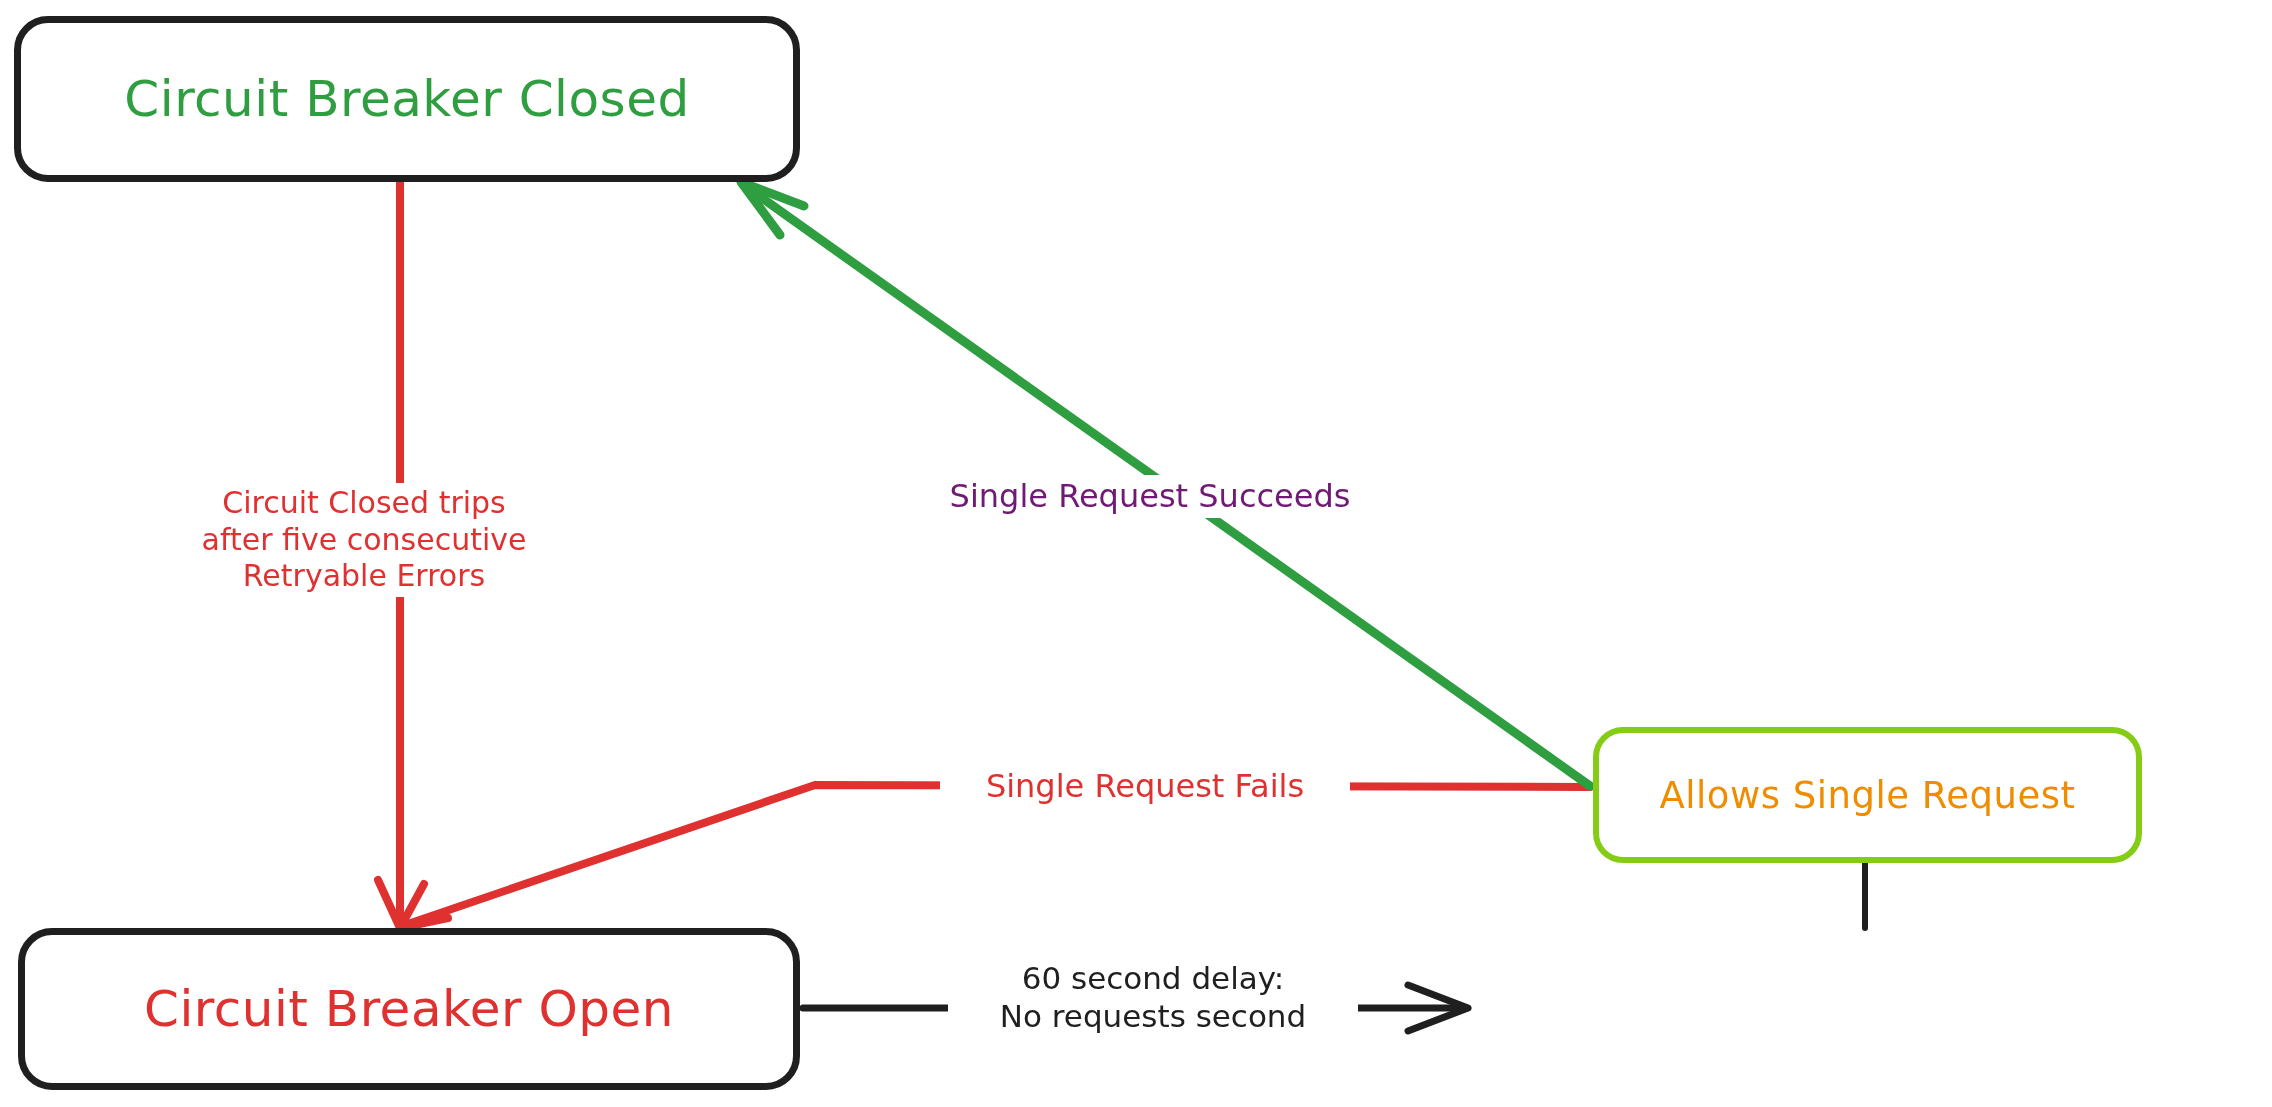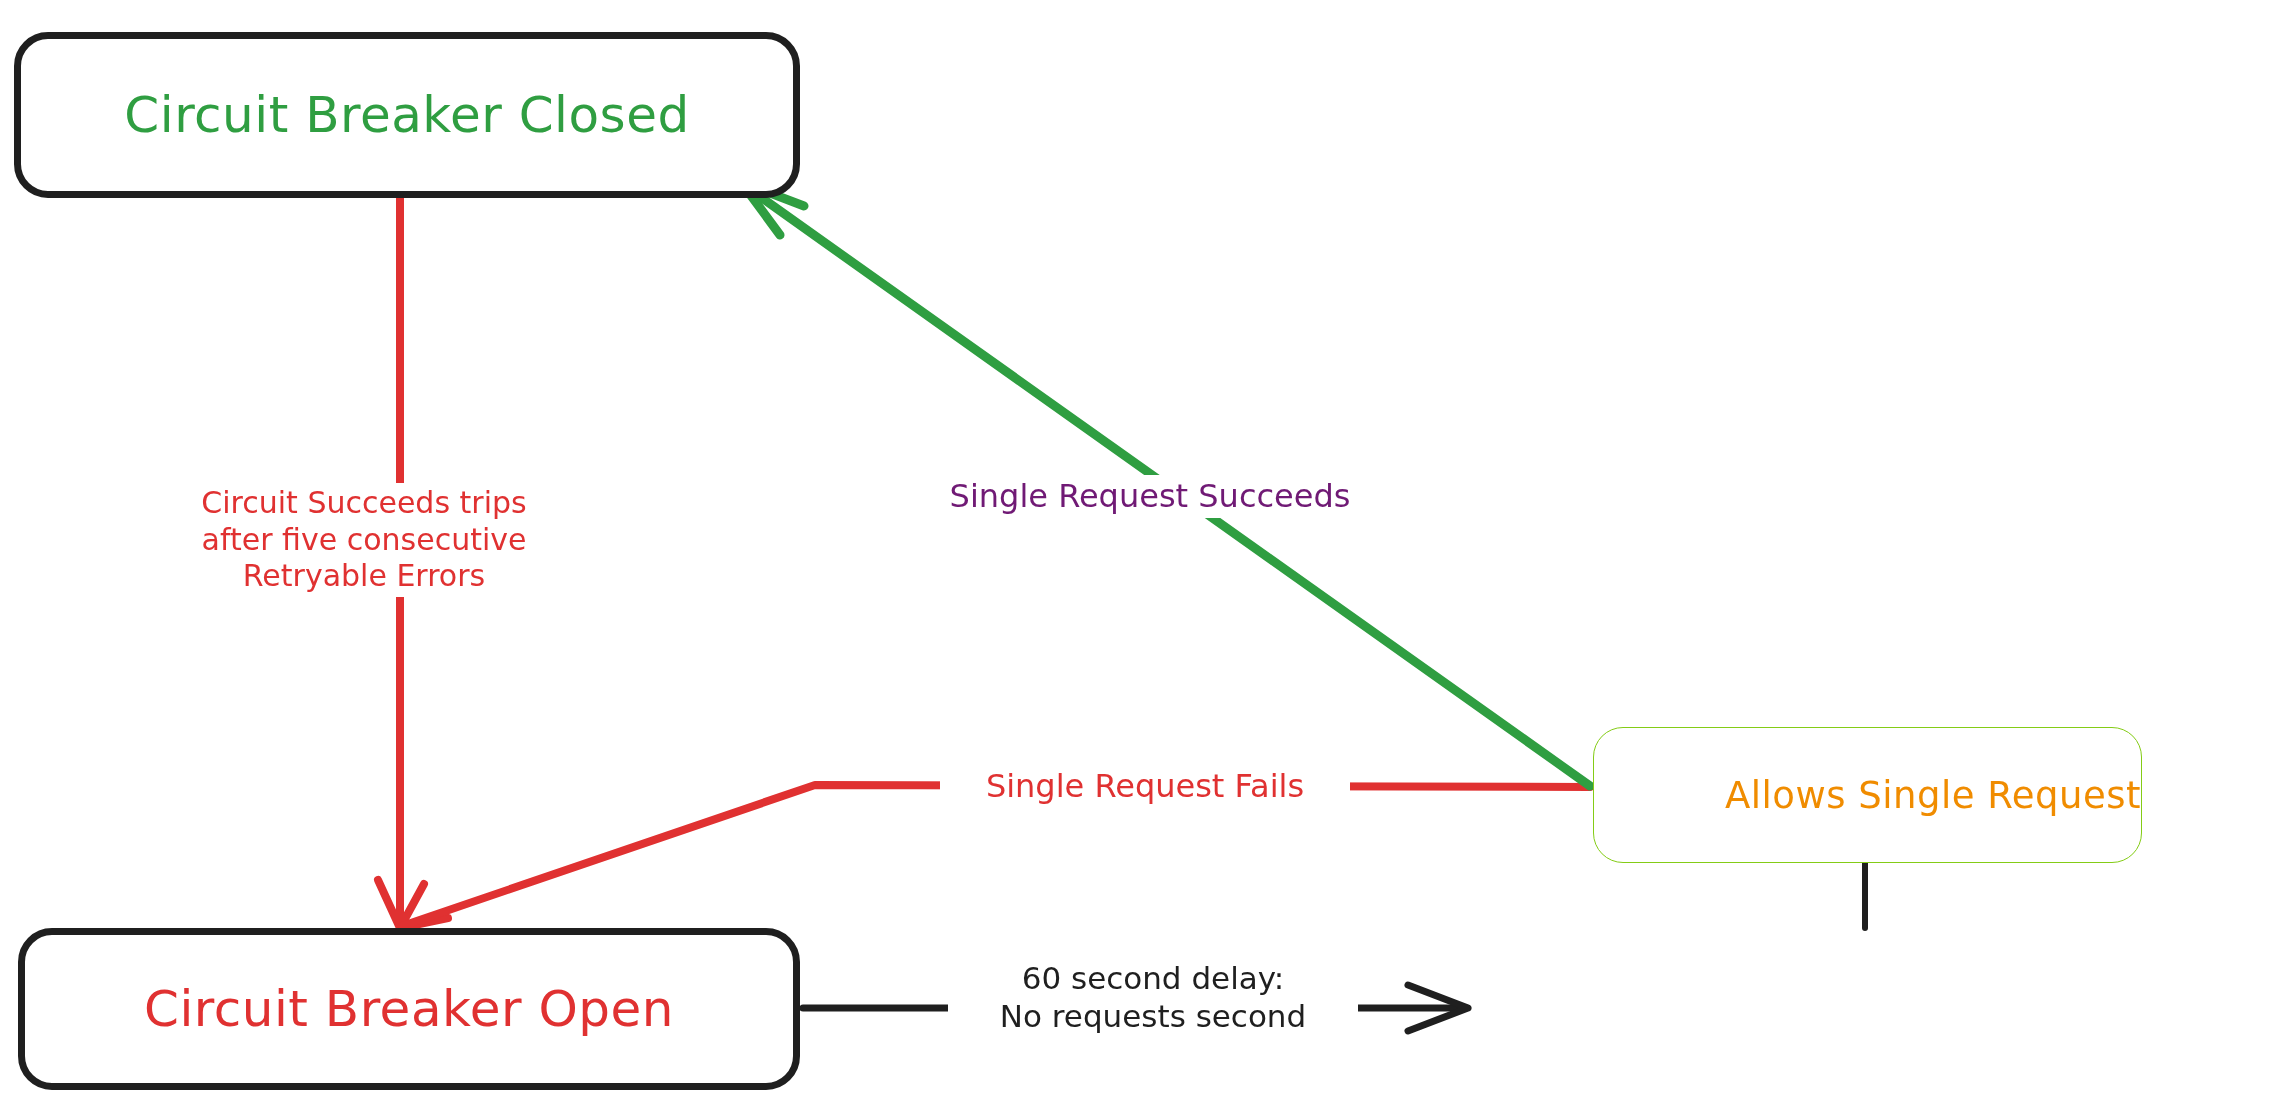--- a/index.html
+++ b/index.html
@@ -32,35 +32,34 @@
     display: flex;
     align-items: center;
     justify-content: center;
     text-align: center;
   }
   .node-black {
     border: 7px solid #1f1f1f;
     border-radius: 34px;
   }
   .node-orange {
-    border: 1px solid #84cc16;
+    border: 6px solid #84cc16;
     border-radius: 30px;
-    justify-content: flex-end;
   }
   .node-label {
     font-family: "DejaVu Sans", sans-serif;
     font-weight: 400;
     letter-spacing: 0.5px;
     white-space: nowrap;
   }
   .label-green  { color: #2f9e41; }
   .label-red    { color: #e03131; }
   .label-orange { color: #f08c00; }
 
-  #node-closed    { left: 14px;   top: 16px;   width: 786px;  height: 166px; margin-top: 16px; }
+  #node-closed    { left: 14px;   top: 16px;   width: 786px;  height: 166px; }
   #node-open      { left: 18px;   top: 928px;  width: 782px;  height: 162px; }
   #node-halfopen  { left: 1468px; top: 928px;  width: 792px;  height: 162px; }
   #node-allows    { left: 1593px; top: 727px;  width: 549px;  height: 136px; }
 
   #node-closed   .node-label { font-size: 50px; }
   #node-open     .node-label { font-size: 50px; }
   #node-halfopen .node-label { font-size: 50px; }
   #node-allows   .node-label { font-size: 37px; }
 
   .edge-label {
@@ -136,21 +135,21 @@
   <div class="node node-black" id="node-open">
     <span class="node-label label-red">Circuit Breaker Open</span>
   </div>
 
 
   <div class="node node-orange" id="node-allows">
     <span class="node-label label-orange">Allows Single Request</span>
   </div>
 
   <div class="edge-label edge-label-red" id="edge-label-trip">
-    <span class="edge-label-line">Circuit Succeeds trips</span>
+    <span class="edge-label-line">Circuit Closed trips</span>
     <span class="edge-label-line">after five consecutive</span>
     <span class="edge-label-line">Retryable Errors</span>
   </div>
 
   <div class="edge-label edge-label-green" id="edge-label-succeeds">
     <span class="edge-label-line">Single Request Succeeds</span>
   </div>
 
   <div class="edge-label edge-label-red" id="edge-label-fails">
     <span class="edge-label-line">Single Request Fails</span>

